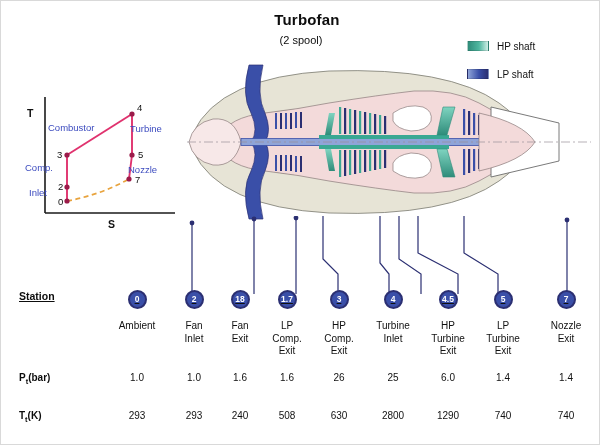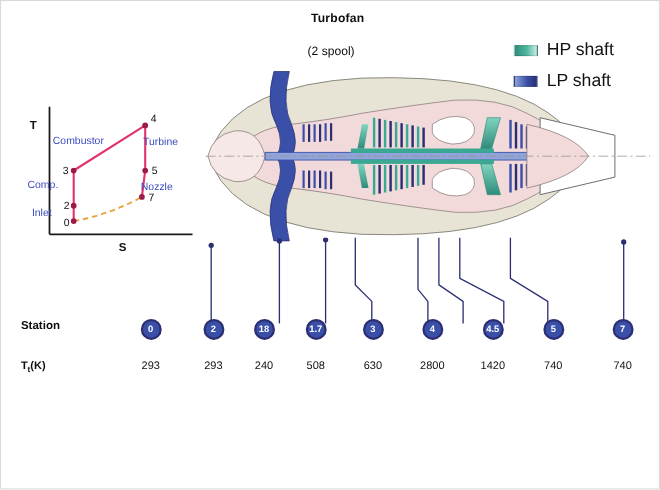--- a/index.html
+++ b/index.html
@@ -9,48 +9,48 @@
     font-family:"Liberation Sans", sans-serif;
     overflow:hidden;
     position:relative;
     box-sizing:border-box;
     border:1px solid #d9d9d9;
   }
   .page{position:absolute;inset:0;}
 
   
   #title-block{position:absolute;left:0;top:10px;width:600px;text-align:center;}
-  #main-title{font-size:11px;font-weight:bold;color:#0d0d0d;letter-spacing:.2px;padding-left:12px;}
-  #sub-title{font-size:11px;color:#0d0d0d;margin-top:18px;}
+  #main-title{font-size:15px;font-weight:bold;color:#0d0d0d;letter-spacing:.2px;padding-left:12px;}
+  #sub-title{font-size:11px;color:#0d0d0d;margin-top:6px;}
 
   
   #legend{position:absolute;left:466px;top:36px;}
   .legend-row{display:flex;align-items:center;height:18px;margin-bottom:10px;}
   .legend-swatch{width:20px;height:8px;margin-right:8px;border:1px solid rgba(0,0,0,.12);}
-  .legend-label{font-size:16px;color:#111;}
+  .legend-label{font-size:10px;color:#111;}
 
   
   #ts-diagram{position:absolute;left:14px;top:88px;width:175px;height:140px;}
   #ts-diagram svg{display:block;}
 
   
   #engine{position:absolute;left:178px;top:50px;width:418px;height:180px;}
   #engine svg{display:block;}
 
   
   #leaders{position:absolute;left:0;top:215px;width:600px;height:95px;}
   #leaders svg{display:block;}
 
   
   #station-table{position:absolute;left:0;top:288px;width:600px;}
   table{border-collapse:collapse;width:600px;table-layout:fixed;}
   td{vertical-align:top;text-align:center;font-size:10px;color:#111;}
   .rowlabel{text-align:left;padding-left:18px;font-weight:bold;font-size:10.5px;
             color:#0d0d0d;white-space:nowrap;}
-  .badge-cell{height:26px;padding-bottom:2px;}
+  .badge-cell{height:26px;padding-bottom:2px;text-decoration:underline;}
   .badge{
     width:19px;height:19px;border-radius:50%;
     background:#3a4fa8;
     border:2px solid #2b2f72;
     color:#ffffff;font-size:8.5px;font-weight:bold;
     display:flex;align-items:center;justify-content:center;
     margin:0 auto;box-sizing:border-box;
     line-height:1;
   }
   .name-cell{height:42px;line-height:12.5px;padding-top:2px;font-size:10px;}
@@ -297,33 +297,59 @@
           <div class="badge">4.5</div>
         </td>
         <td class="badge-cell">
           <div class="badge">5</div>
         </td>
         <td class="badge-cell">
           <div class="badge">7</div>
         </td>
       </tr>
 
-
+      <tr>
+        <td class="name-cell"></td>
+        <td class="name-cell multiline">Ambient</td>
+        <td class="name-cell multiline">Fan<br>Inlet</td>
+        <td class="name-cell multiline">Fan<br>Exit</td>
+        <td class="name-cell multiline">LP<br>Comp.<br>Exit</td>
+        <td class="name-cell multiline">HP<br>Comp.<br>Exit</td>
+        <td class="name-cell multiline">Turbine<br>Inlet</td>
+        <td class="name-cell multiline">HP<br>Turbine<br>Exit</td>
+        <td class="name-cell multiline">LP<br>Turbine<br>Exit</td>
+        <td class="name-cell multiline">Nozzle<br>Exit</td>
+      </tr>
+
+      <tr>
+        <td class="rowlabel val-cell">
+          <span>P</span><span class="sub">t</span><span>(bar)</span>
+        </td>
+        <td class="val-cell">1.0</td>
+        <td class="val-cell">1.0</td>
+        <td class="val-cell">1.6</td>
+        <td class="val-cell">1.6</td>
+        <td class="val-cell">26</td>
+        <td class="val-cell">25</td>
+        <td class="val-cell">6.0</td>
+        <td class="val-cell">1.4</td>
+        <td class="val-cell">1.4</td>
+      </tr>
 
       <tr>
         <td class="rowlabel val-cell">
           <span>T</span><span class="sub">t</span><span>(K)</span>
         </td>
         <td class="val-cell">293</td>
         <td class="val-cell">293</td>
         <td class="val-cell">240</td>
         <td class="val-cell">508</td>
         <td class="val-cell">630</td>
         <td class="val-cell">2800</td>
-        <td class="val-cell">1420</td>
+        <td class="val-cell">1290</td>
         <td class="val-cell">740</td>
         <td class="val-cell">740</td>
       </tr>
     </tbody>
       </table>
   </div>
 
 </div>
 
 </body></html>

